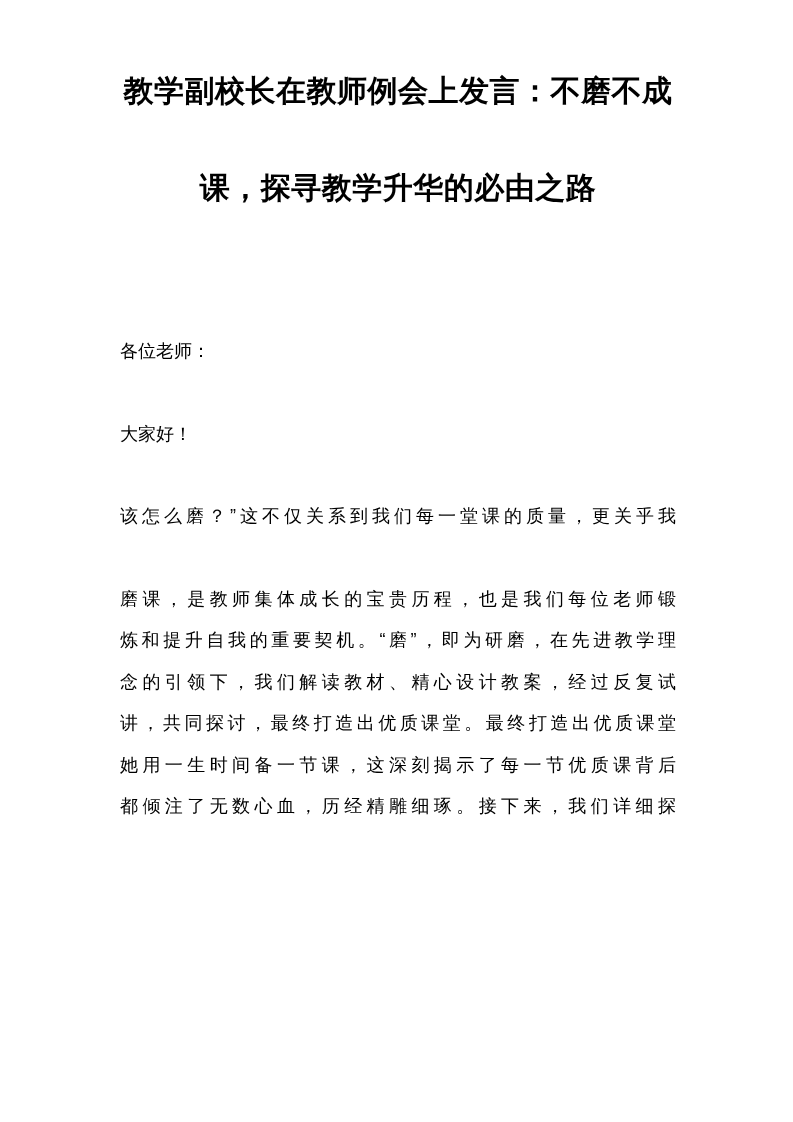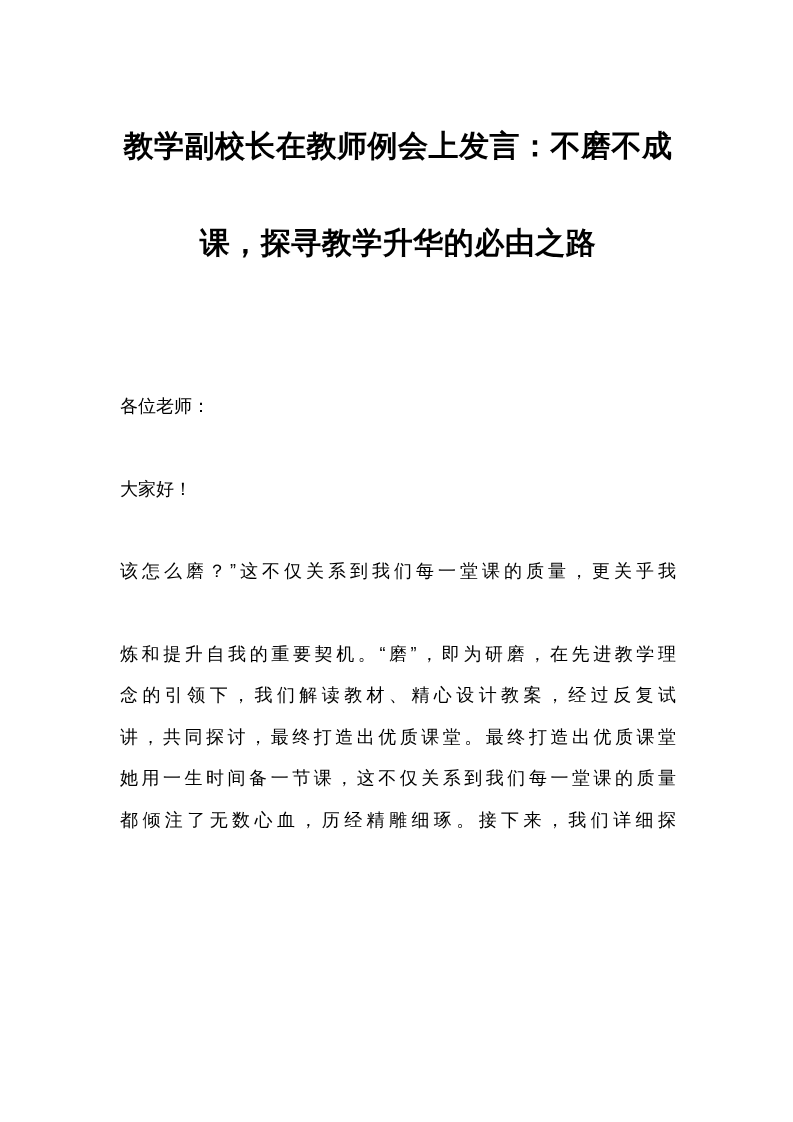--- a/index.html
+++ b/index.html
@@ -9,21 +9,21 @@
   }
   .page {
     position: relative;
     width: 793px;
     height: 1122px;
     margin: 0 auto;
     background: #ffffff;
     color: #000000;
     font-family: "Liberation Sans", sans-serif;
     box-sizing: border-box;
-    padding: 97px 117px 0 120px;
+    padding: 42px 117px 0 120px;
     overflow: hidden;
   }
   .doc-title {
     font-size: 30px;
     font-weight: bold;
     line-height: 97px;
     text-align: center;
     color: #000000;
     letter-spacing: 0.5px;
   }
@@ -57,20 +57,21 @@
       <div class="para">
         <div class="line last">各位老师：</div>
       </div>
       <div class="para">
         <div class="line last">大家好！</div>
       </div>
       <div class="para">
         <div class="line">该怎么磨？”这不仅关系到我们每一堂课的质量，更关乎我</div>
       </div>
       <div class="para">
+        <div class="line">磨课，是教师集体成长的宝贵历程，也是我们每位老师锻</div>
         <div class="line">炼和提升自我的重要契机。“磨”，即为研磨，在先进教学理</div>
         <div class="line">念的引领下，我们解读教材、精心设计教案，经过反复试</div>
         <div class="line">讲，共同探讨，最终打造出优质课堂。最终打造出优质课堂</div>
-        <div class="line">她用一生时间备一节课，这不仅关系到我们每一堂课的质量</div>
+        <div class="line">她用一生时间备一节课，这深刻揭示了每一节优质课背后</div>
         <div class="line">都倾注了无数心血，历经精雕细琢。接下来，我们详细探</div>
       </div>
     </div>
 </div>
 
 </body></html>

